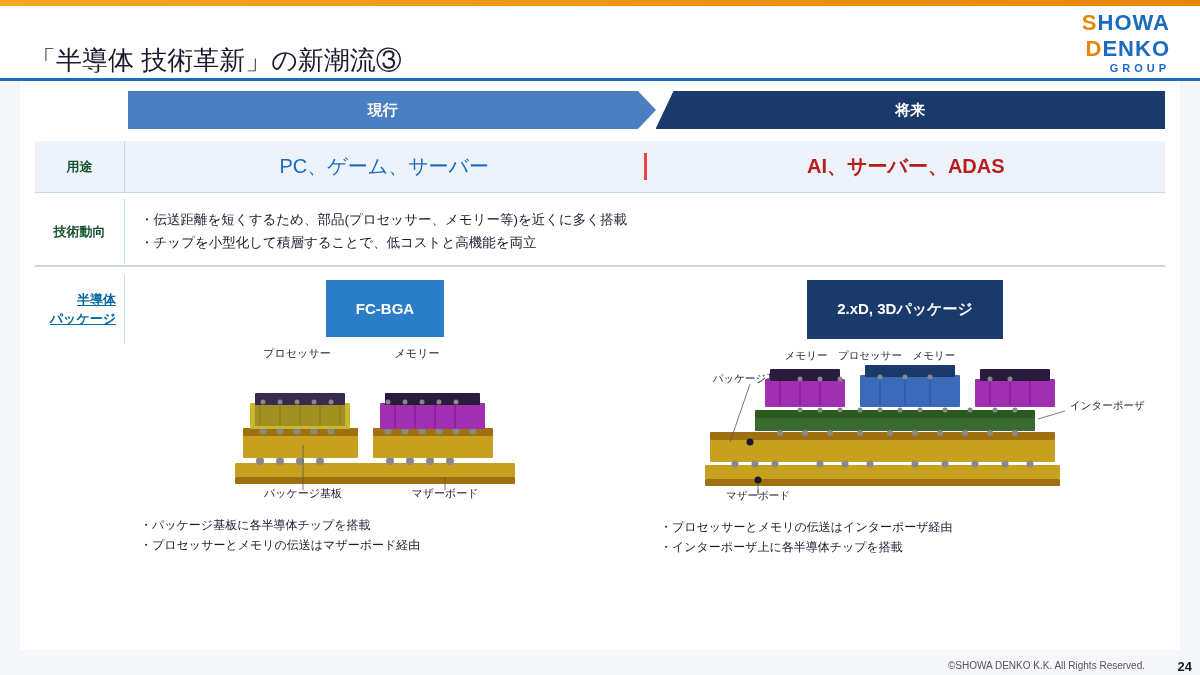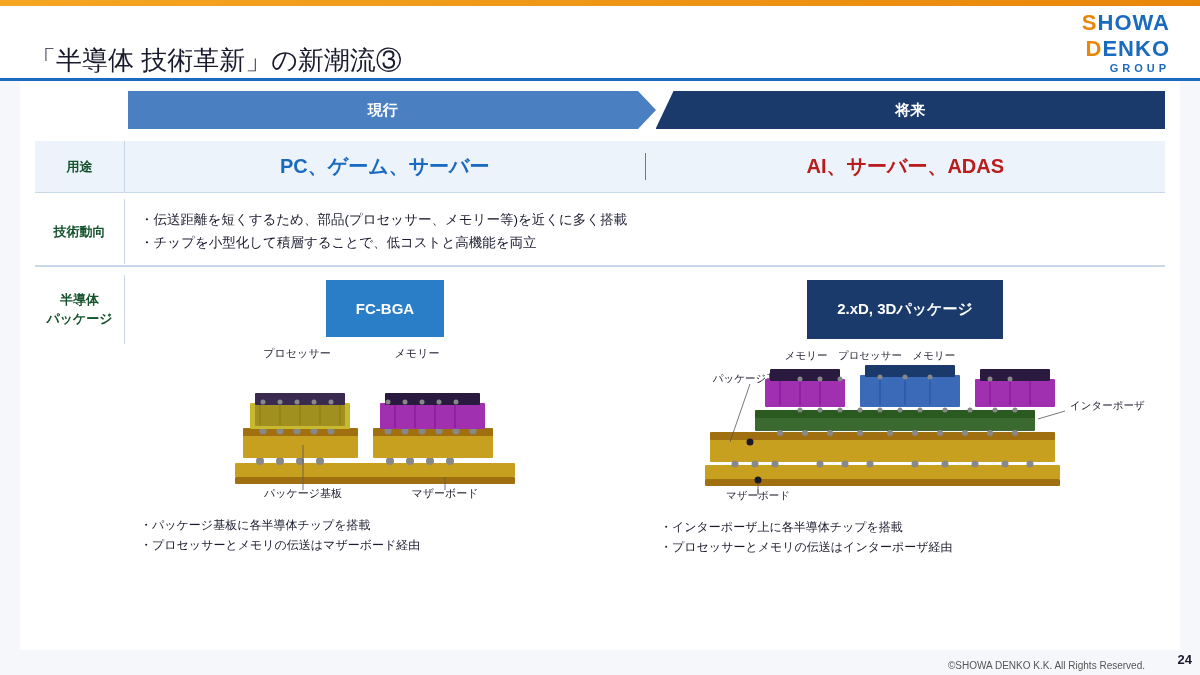--- a/index.html
+++ b/index.html
@@ -169,23 +169,23 @@
       height: 100%;
       display: flex;
       align-items: center;
       justify-content: center;
     }
 
     .usage-current {
       flex: 1;
       text-align: center;
       font-size: 20px;
-      font-weight: bold;
+      font-weight: normal;
       color: #1a6abf;
-      border-right: 1px solid #ef4444;
+      border-right: 3px solid #ef4444;
     }
 
     .usage-future {
       flex: 1;
       text-align: center;
       font-size: 20px;
       font-weight: bold;
       color: #b91c1c;
     }
 
@@ -212,25 +212,26 @@
       align-items: flex-start;
       margin-top: 8px;
       flex: 1;
     }
 
     .package-label {
       width: 90px;
       min-width: 90px;
       font-size: 13px;
       font-weight: bold;
-      color: #14532d;
+      color: #0369a1;
       padding: 15px 8px;
       border-right: 1px solid #c8d8e8;
-      text-align: center;
+      text-align: right;
       line-height: 1.5;
+      text-decoration: underline;
     }
 
     .package-content {
       flex: 1;
       display: flex;
       gap: 20px;
       padding: 5px 10px;
     }
 
     .package-section {
@@ -279,21 +280,21 @@
     .footer {
       position: absolute;
       bottom: 4px;
       right: 20px;
       font-size: 10px;
       color: #555;
     }
 
     .page-number {
       position: absolute;
-      bottom: 8px;
+      bottom: 1px;
       right: 8px;
       font-size: 13px;
       font-weight: bold;
       color: #1a1a2e;
     }
   </style>
 </head>
 <body>
 
 <div class="top-bar"></div>
@@ -525,22 +526,22 @@
             <line x1="375" y1="64" x2="348" y2="72" stroke="#555" stroke-width="0.8"></line>
 
             <line x1="68" y1="148" x2="68" y2="133" stroke="#555" stroke-width="0.8"></line>
 
             <circle cx="60" cy="95" r="3.5" fill="#1a1a2e"></circle>
             <circle cx="68" cy="133" r="3.5" fill="#1a1a2e"></circle>
           </svg>
         </div>
 
         <div class="package-desc">
+          <div>・プロセッサーとメモリの伝送はインターポーザ経由</div>
           <div>・インターポーザ上に各半導体チップを搭載</div>
-          <div>・プロセッサーとメモリの伝送はインターポーザ経由</div>
         </div>
       </div>
 
     </div>
   </div>
 
 </div>
 
 <div class="footer" style="right:55px;">
   <span>©SHOWA DENKO K.K. All Rights Reserved.</span>

